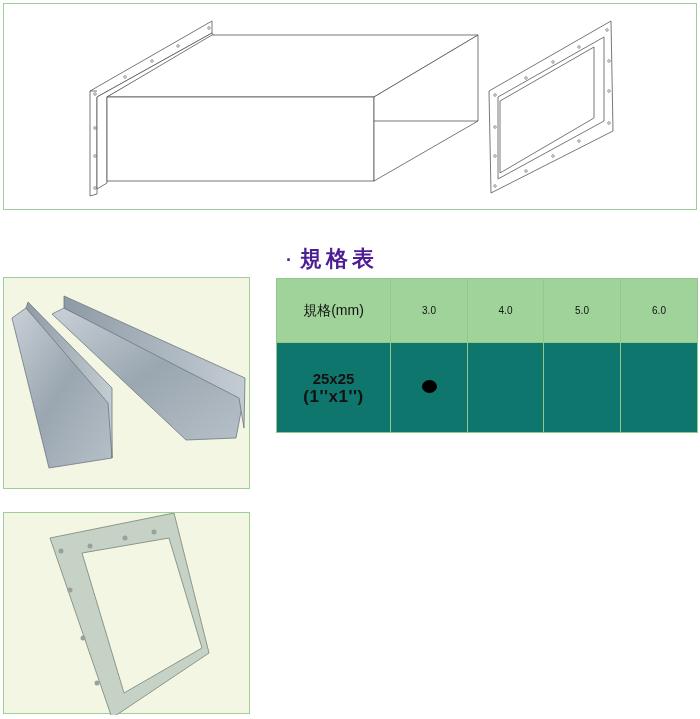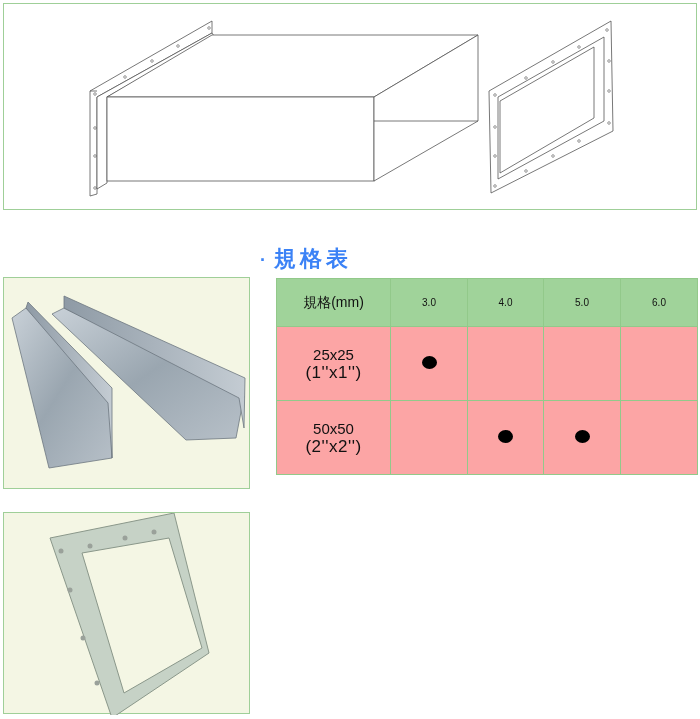--- a/index.html
+++ b/index.html
@@ -4,27 +4,27 @@
 <style>
   html, body { margin:0; padding:0; background:#ffffff; }
   body { width:700px; height:719px; position:relative; overflow:hidden; font-family:"Liberation Sans", sans-serif; }
   .frame { position:absolute; border:1px solid #9fcf98; box-sizing:border-box; }
   #diagram-frame { left:3px; top:3px; width:694px; height:207px; background:#ffffff; }
   #diagram-frame svg { position:absolute; left:0; top:0; }
   .photo { position:absolute; background:#f4f6e4; border:1px solid #9fcf98; box-sizing:border-box; }
   #photo-angle { left:3px; top:277px; width:247px; height:212px; }
   #photo-frame { left:3px; top:512px; width:247px; height:202px; }
   .photo svg { position:absolute; left:0; top:0; }
-  #section-title { position:absolute; left:260px; top:244px; font-size:22px; font-weight:bold; color:#3b82f6; letter-spacing:4px; }
+  #section-title { position:absolute; left:286px; top:244px; font-size:22px; font-weight:bold; color:#4c1d95; letter-spacing:4px; }
   #section-title .bullet { font-size:18px; margin-right:8px; letter-spacing:0; }
   table#spec-table { position:absolute; left:276px; top:278px; border-collapse:collapse; table-layout:fixed; }
-  #spec-table td, #spec-table th { border:1.5px solid #92c98a; text-align:center; vertical-align:middle; padding:4px; }
+  #spec-table td, #spec-table th { border:1.5px solid #92c98a; text-align:center; vertical-align:middle; padding:12px; }
   #spec-table th { background:#a0d39a; height:39px; font-weight:normal; font-size:10px; color:#111; }
   #spec-table th.first { font-size:14px; }
-  #spec-table td { height:65px; background:#fca5a5; }
+  #spec-table td { height:65px; background:#0f766e;font-weight:bold; }
   .size-main { font-size:15px; color:#111; line-height:18px; }
   .size-sub { font-size:13px; color:#111; line-height:18px; letter-spacing:-0.5px; }
   .size-sub.wide { font-size:17px; letter-spacing:0.5px; }
   .dot { display:inline-block; width:15px; height:13px; border-radius:50%; background:#000; }
 </style>
 </head>
 <body>
 
 <div class="frame" id="diagram-frame">
   <svg width="694" height="207" viewBox="3 3 694 207" fill="none" stroke="#555" stroke-width="0.8">
@@ -134,24 +134,14 @@
       <tr>
         <td>
           <div class="size-main">25x25</div>
           <div class="size-sub wide">(1''x1'')</div>
         </td>
         <td><span class="dot"></span></td>
         <td></td>
         <td></td>
         <td></td>
       </tr>
-      <tr>
-        <td>
-          <div class="size-main">50x50</div>
-          <div class="size-sub wide">(2''x2'')</div>
-        </td>
-        <td></td>
-        <td><span class="dot"></span></td>
-        <td><span class="dot"></span></td>
-        <td></td>
-      </tr>
     </tbody>
 </table>
 
 </body></html>

